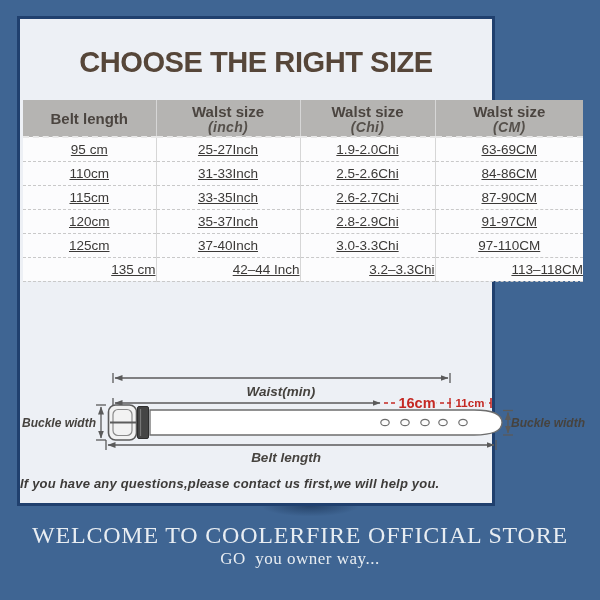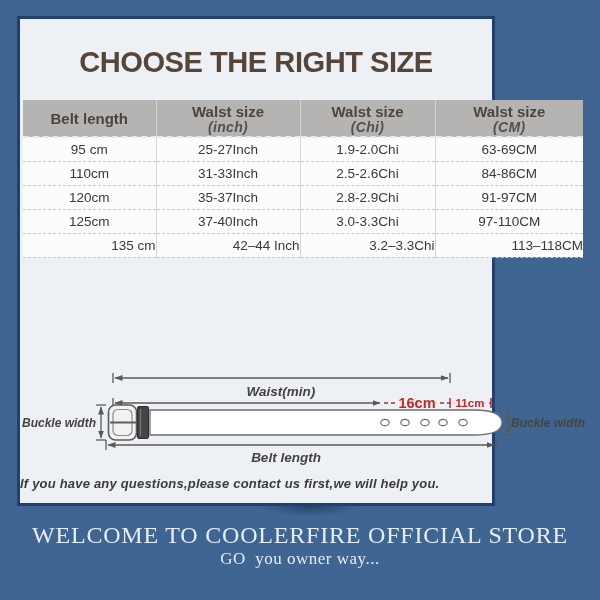--- a/index.html
+++ b/index.html
@@ -35,20 +35,21 @@
     border-bottom:2px dashed #e8e8e8; line-height:1.05; padding-top:2px;
   }
   table.size-table th .sub {
     display:block; font-size:14px; font-weight:700; color:#55504b; letter-spacing:.3px;font-style:italic;
   }
   table.size-table th + th, table.size-table td + td { border-left:1px solid #d6d6d6; }
   table.size-table td {
     height:24px; background:#fcfcfd; color:#3b3937;
     font-size:13.5px; text-align:center; vertical-align:middle;
     border-top:1px dashed #c9c9c9;
+    text-decoration:underline;
   }
   table.size-table tr:last-child td { border-bottom:1px dashed #c9c9c9;text-align:right; }
   .diagram-svg { position:absolute; left:0; top:346px; width:566px; height:100px; }
   .svg-label { font-family:"Liberation Sans", sans-serif; font-style:italic; font-weight:700; fill:#46433f; }
   .red-label { font-family:"Liberation Sans", sans-serif; font-weight:700; fill:#c42823;
                paint-order:stroke; stroke:#edf0f5; stroke-width:4px; }
   .note {
     position:absolute; left:0; top:457px; width:100%; text-align:left;
     font-size:13px; font-style:italic; font-weight:600; color:#3d3b39; letter-spacing:.2px;
   }
@@ -92,20 +93,26 @@
           <td>95 cm</td>
           <td>25-27Inch</td>
           <td>1.9-2.0Chi</td>
           <td>63-69CM</td>
         </tr>
           <tr>
           <td>110cm</td>
           <td>31-33Inch</td>
           <td>2.5-2.6Chi</td>
           <td>84-86CM</td>
+        </tr>
+          <tr>
+          <td>115cm</td>
+          <td>33-35Inch</td>
+          <td>2.6-2.7Chi</td>
+          <td>87-90CM</td>
         </tr>
           <tr>
           <td>120cm</td>
           <td>35-37Inch</td>
           <td>2.8-2.9Chi</td>
           <td>91-97CM</td>
         </tr>
           <tr>
           <td>125cm</td>
           <td>37-40Inch</td>

